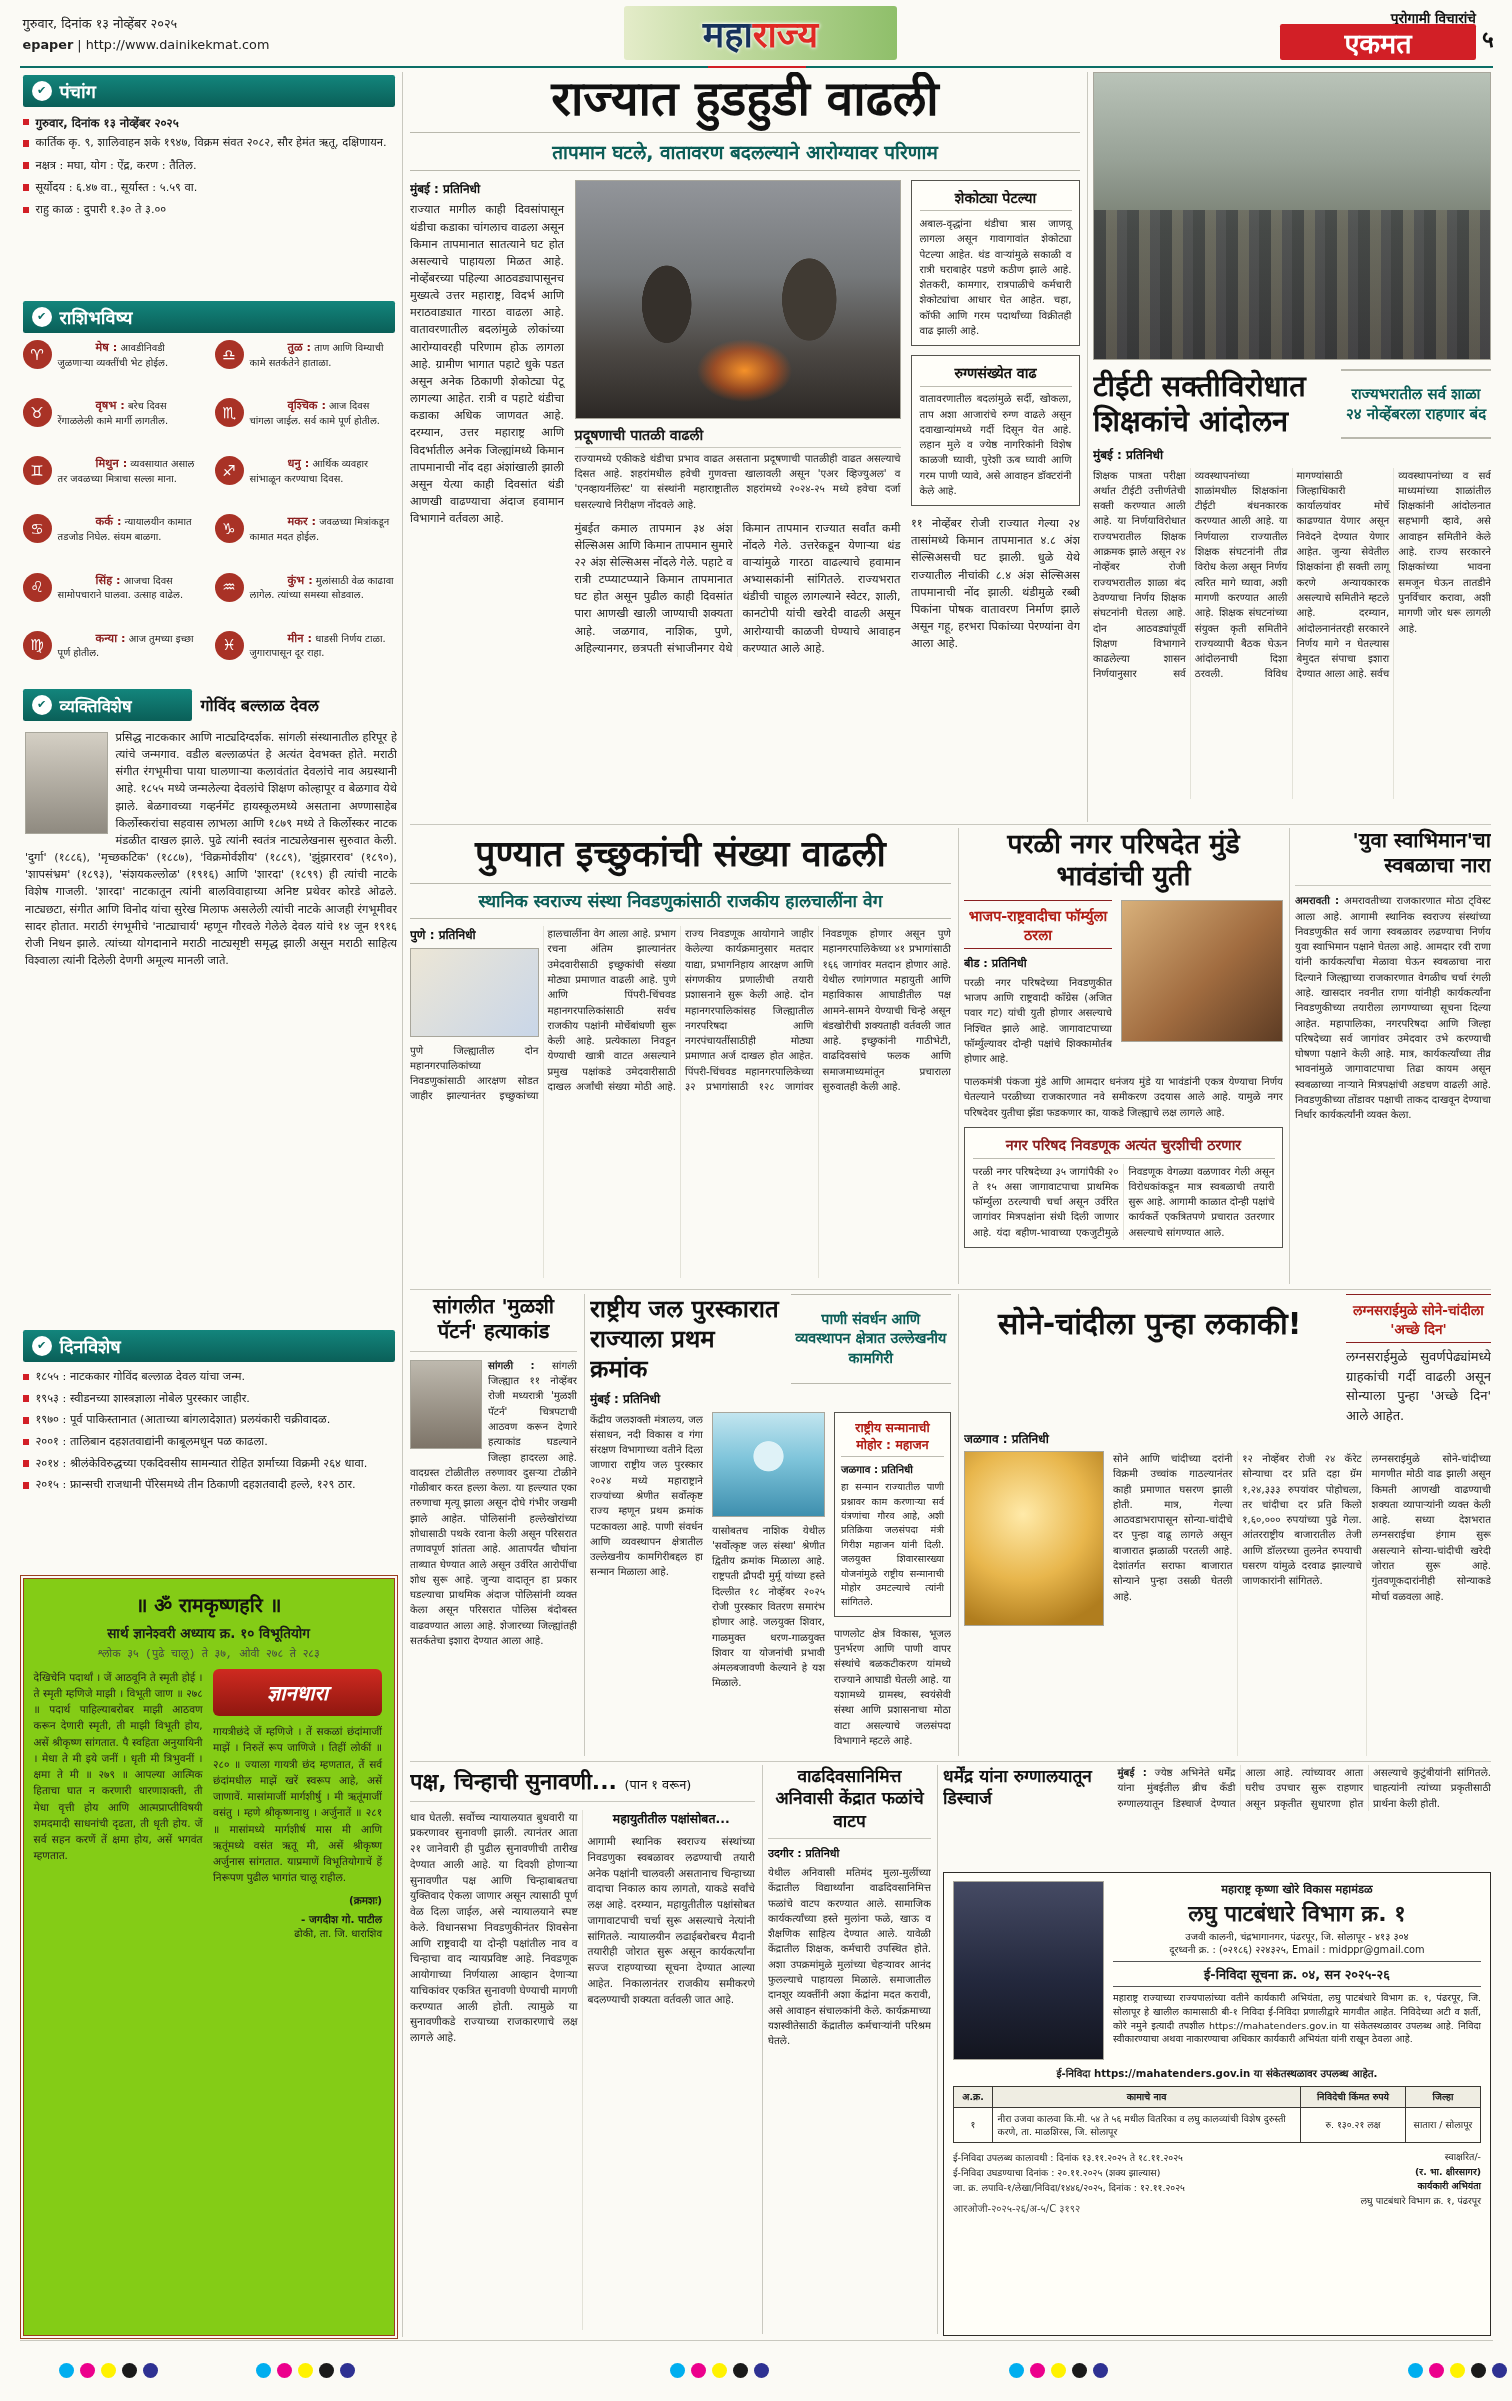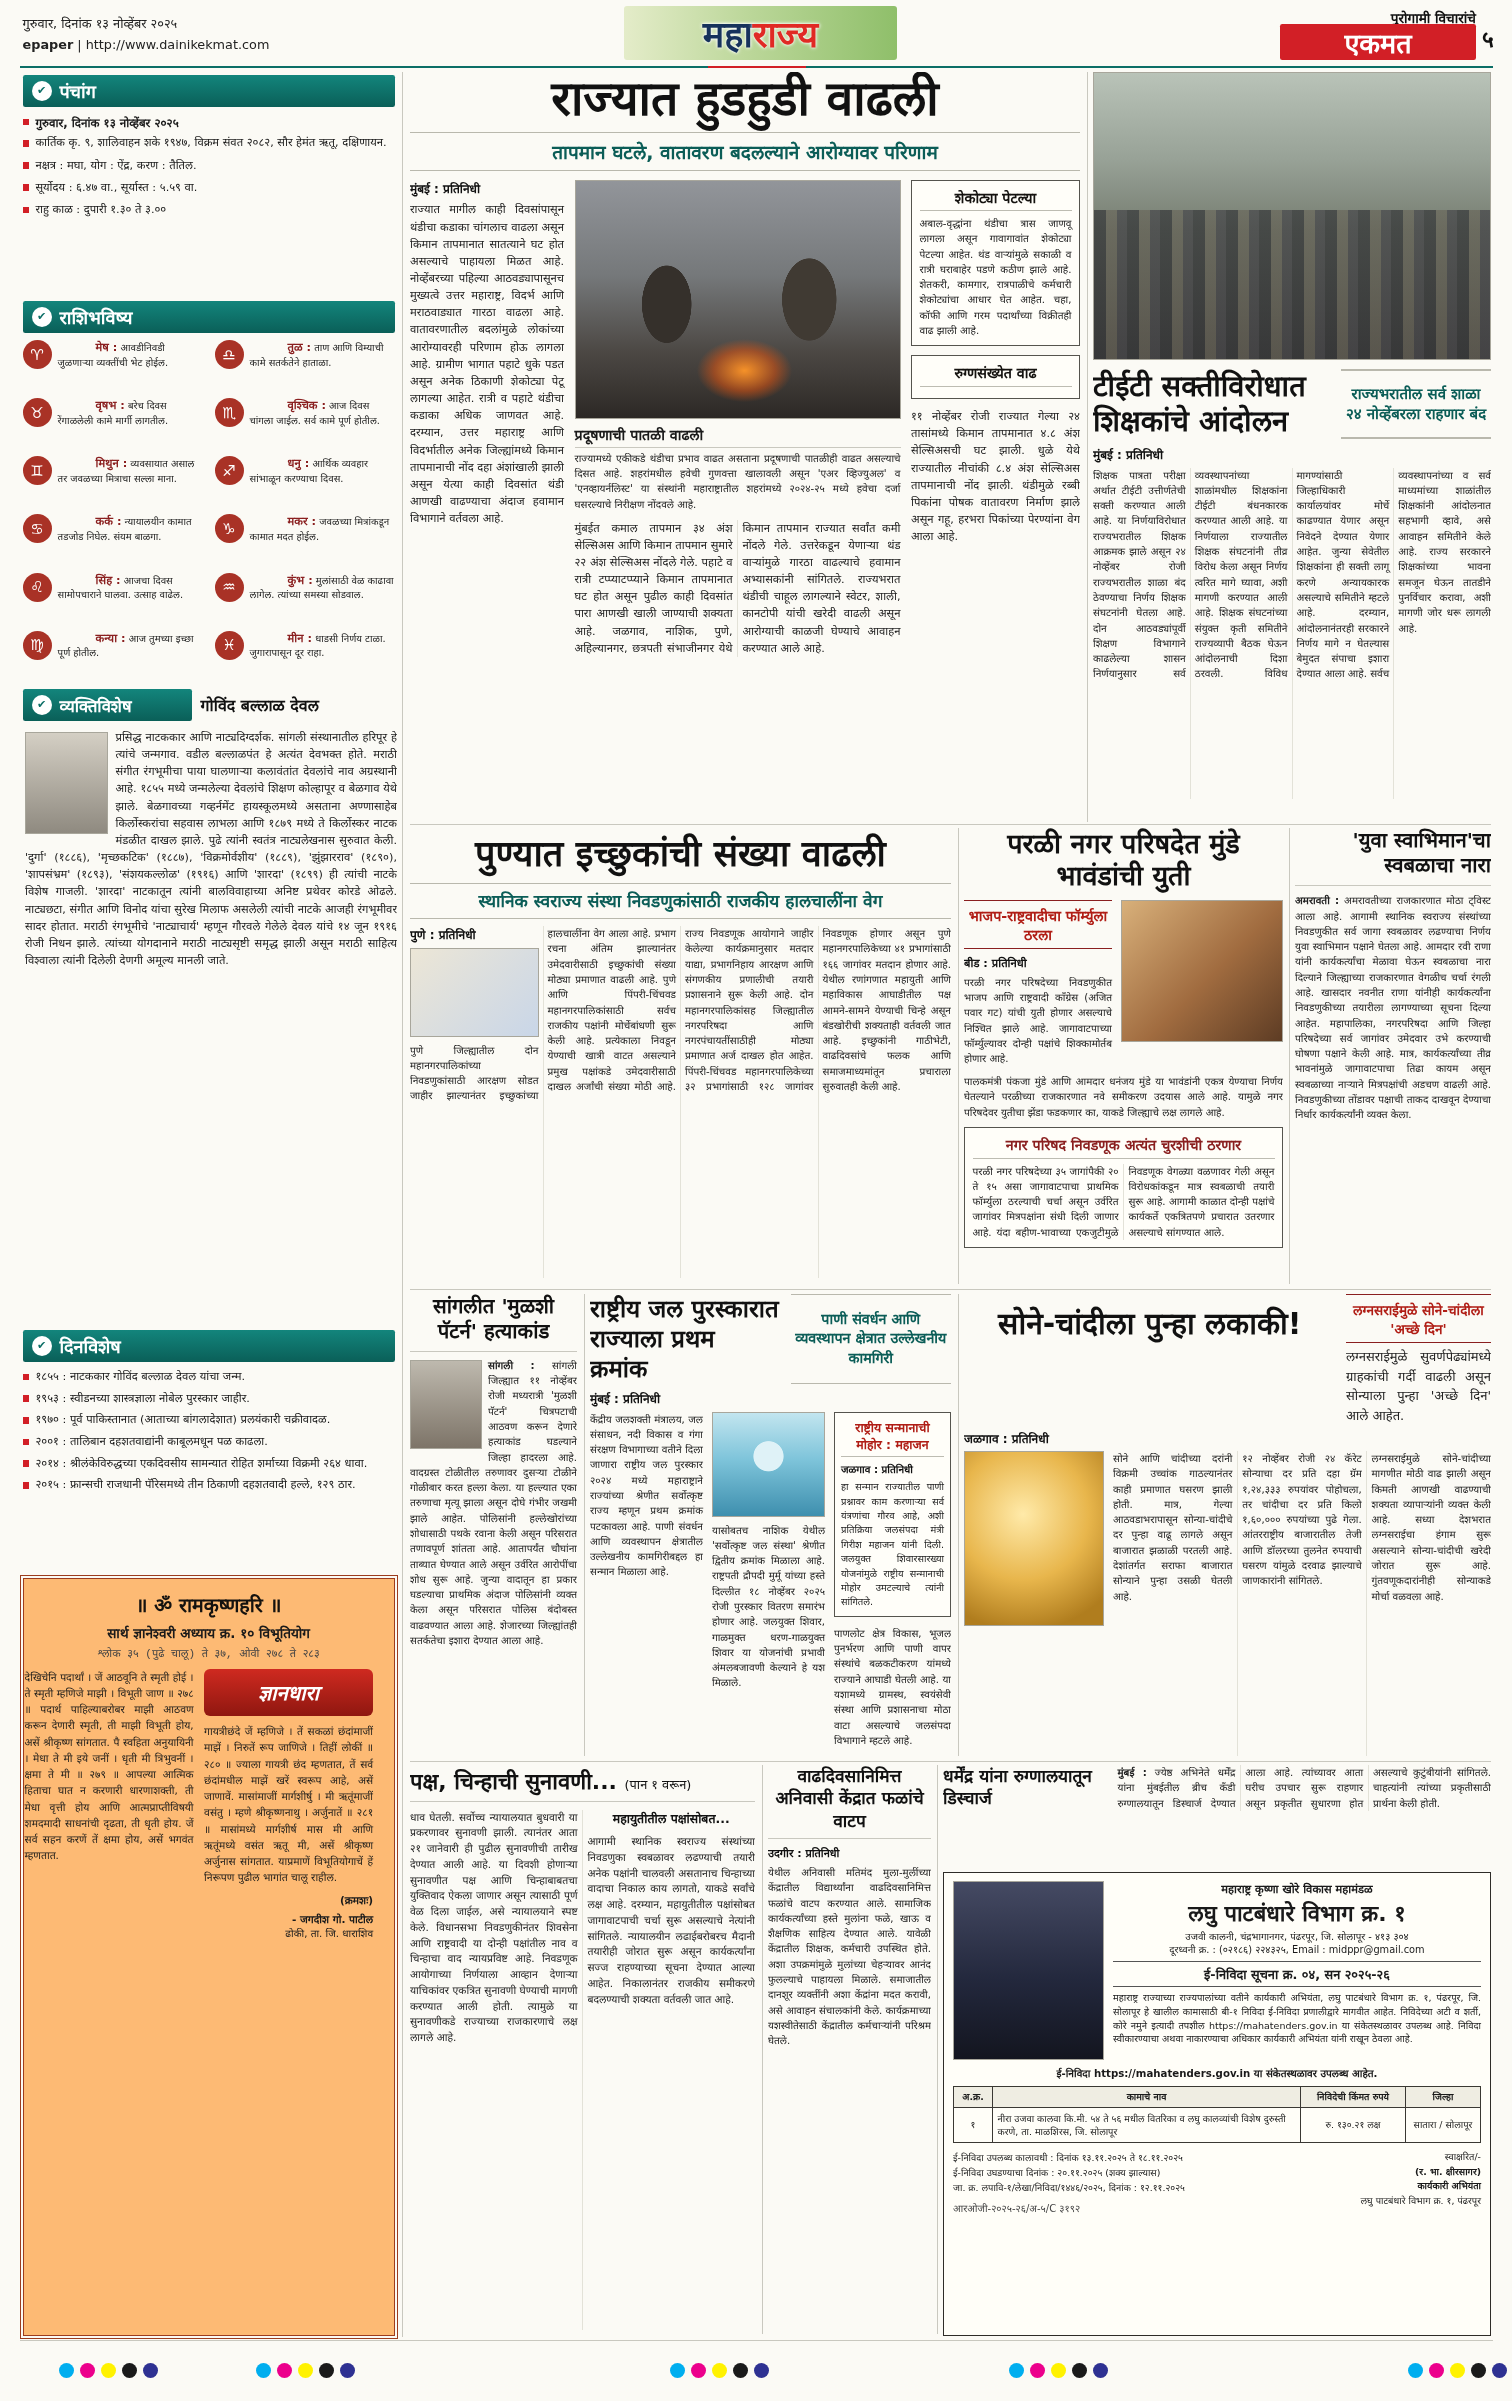--- a/index.html
+++ b/index.html
@@ -32,21 +32,21 @@
   .logo-text { font-size:36px; font-weight:bold; text-shadow:0 0 2.3px #fff,0 0 4.5px #fff; }
   .masthead { background:#d21f26; color:#fff; display:flex; align-items:center; justify-content:center; font-weight:bold; font-size:27px; border-radius:2.3px; }
 
   
   .zgrid { display:grid; grid-template-columns:1fr 1fr; gap:9px 12px; overflow:hidden; }
   .zod { display:flex; gap:6px; }
   .zicon { width:29px; height:29px; border-radius:50%; background:#a93226; color:#fff; display:flex; align-items:center; justify-content:center; font-size:15px; flex:none; }
   .zname { color:#8a1f1f; font-size:11.3px;padding-left:38px; }
   .ztxt { font-size:9.8px; line-height:1.38; color:#222; }
   .portrait { float:left; width:83px; height:102px; margin:3px 7.5px 3px 0; background:linear-gradient(180deg,#d4cfc4,#8f8a80); border:0.8px solid #a8a69b; }
-  .dn-box { border:1.5px solid #9c3c1e; outline:0.8px solid #9c3c1e; outline-offset:2.3px; padding:12px 1px; background:#fdba74; }
+  .dn-box { border:1.5px solid #9c3c1e; outline:0.8px solid #9c3c1e; outline-offset:2.3px; padding:12px 10px; background:#84cc16; }
   .dn-logo { height:47px; background:linear-gradient(180deg,#cf2a20,#8f1710); color:#fff; font-weight:bold; font-style:italic; font-size:20.3px; display:flex; align-items:center; justify-content:center; border-radius:6px; margin-bottom:7.5px; }
   .dn-col { width:169px; font-size:10.5px; line-height:1.55; text-align:justify; color:#24211c; }
 
   
   .ph-bonfire { background:
       radial-gradient(ellipse 68px 45px at 52% 80%, rgba(255,150,40,.95), rgba(255,90,10,.45) 45%, rgba(60,40,20,0) 70%),
       radial-gradient(ellipse 41px 64px at 28% 52%, #35302b 0 60%, rgba(0,0,0,0) 61%),
       radial-gradient(ellipse 45px 68px at 72% 50%, #403a33 0 60%, rgba(0,0,0,0) 61%),
       linear-gradient(180deg,#92959a 0%,#75787a 40%,#4c4844 72%,#2c2825 100%); }
   .ph-protest { background:linear-gradient(180deg,#b9c3b8 0%,#98a297 30%,#767d71 55%,#565751 100%); }
@@ -324,20 +324,21 @@
           <p class="bt f15">मुंबईत कमाल तापमान ३४ अंश सेल्सिअस आणि किमान तापमान सुमारे २२ अंश सेल्सिअस नोंदले गेले. पहाटे व रात्री टप्प्याटप्प्याने किमान तापमानात घट होत असून पुढील काही दिवसांत पारा आणखी खाली जाण्याची शक्यता आहे. जळगाव, नाशिक, पुणे, अहिल्यानगर, छत्रपती संभाजीनगर येथे किमान तापमान राज्यात सर्वांत कमी नोंदले गेले. उत्तरेकडून येणाऱ्या थंड वाऱ्यांमुळे गारठा वाढल्याचे हवामान अभ्यासकांनी सांगितले. राज्यभरात थंडीची चाहूल लागल्याने स्वेटर, शाली, कानटोपी यांची खरेदी वाढली असून आरोग्याची काळजी घेण्याचे आवाहन करण्यात आले आहे.</p>
         </div>
       </div>
       <div>
         <div class="boxed">
           <div class="box-title">शेकोट्या पेटल्या</div>
           <p class="bt">अबाल-वृद्धांना थंडीचा त्रास जाणवू लागला असून गावागावांत शेकोट्या पेटल्या आहेत. थंड वाऱ्यांमुळे सकाळी व रात्री घराबाहेर पडणे कठीण झाले आहे. शेतकरी, कामगार, रात्रपाळीचे कर्मचारी शेकोट्यांचा आधार घेत आहेत. चहा, कॉफी आणि गरम पदार्थांच्या विक्रीतही वाढ झाली आहे.</p>
         </div>
         <div class="boxed">
           <div class="box-title">रुग्णसंख्येत वाढ</div>
+          <p class="bt">वातावरणातील बदलांमुळे सर्दी, खोकला, ताप अशा आजारांचे रुग्ण वाढले असून दवाखान्यांमध्ये गर्दी दिसून येत आहे. लहान मुले व ज्येष्ठ नागरिकांनी विशेष काळजी घ्यावी, पुरेशी ऊब घ्यावी आणि गरम पाणी प्यावे, असे आवाहन डॉक्टरांनी केले आहे.</p>
         </div>
         <p class="bt f15">११ नोव्हेंबर रोजी राज्यात गेल्या २४ तासांमध्ये किमान तापमानात ४.८ अंश सेल्सिअसची घट झाली. धुळे येथे राज्यातील नीचांकी ८.४ अंश सेल्सिअस तापमानाची नोंद झाली. थंडीमुळे रब्बी पिकांना पोषक वातावरण निर्माण झाले असून गहू, हरभरा पिकांच्या पेरण्यांना वेग आला आहे.</p>
       </div>
     </div>
   </div>
 
   <div class="art" style="left:1093px; top:72px; width:398px; height:750px;">
     <div class="photo ph-protest" style="width:100%; height:288px;"></div>
     <div style="display:flex; gap:9px; margin-top:9px; align-items:stretch;">
       <h2 class="hl" style="font-size:29px; line-height:1.2; width:239px;">टीईटी सक्तीविरोधात शिक्षकांचे आंदोलन</h2>

